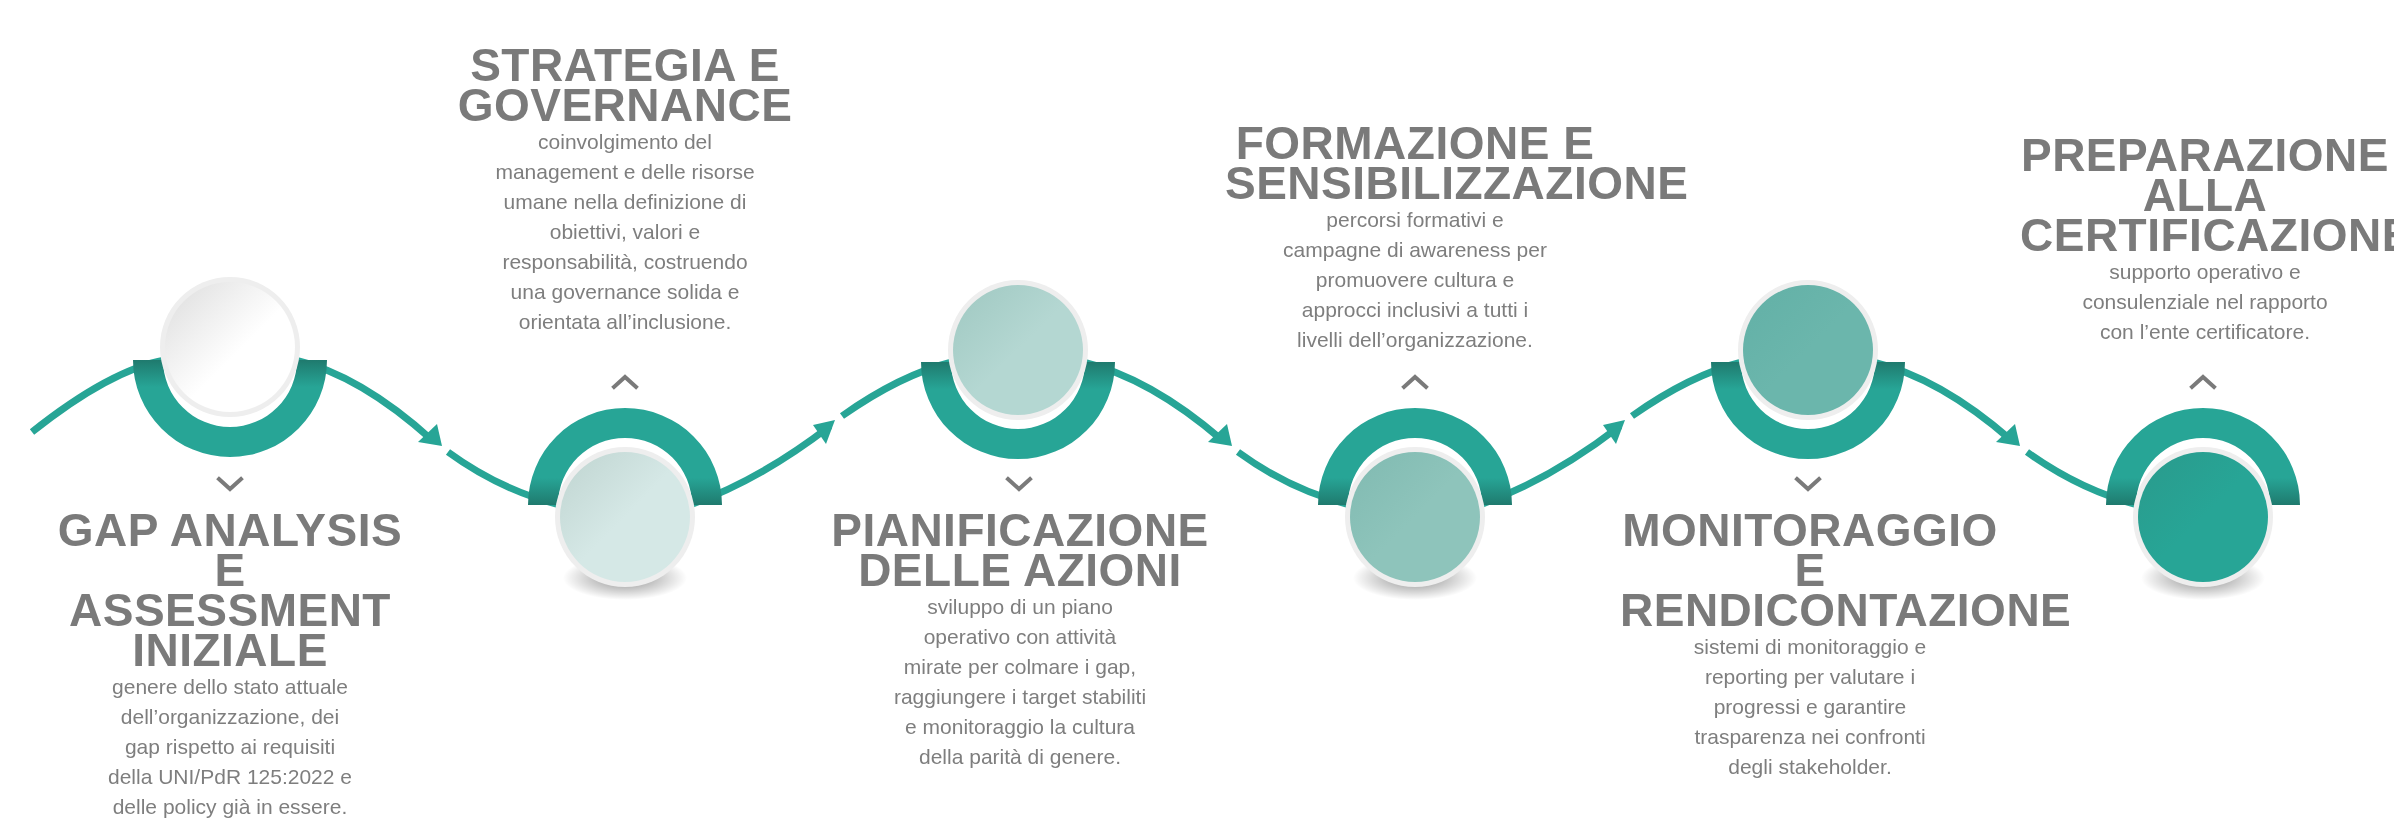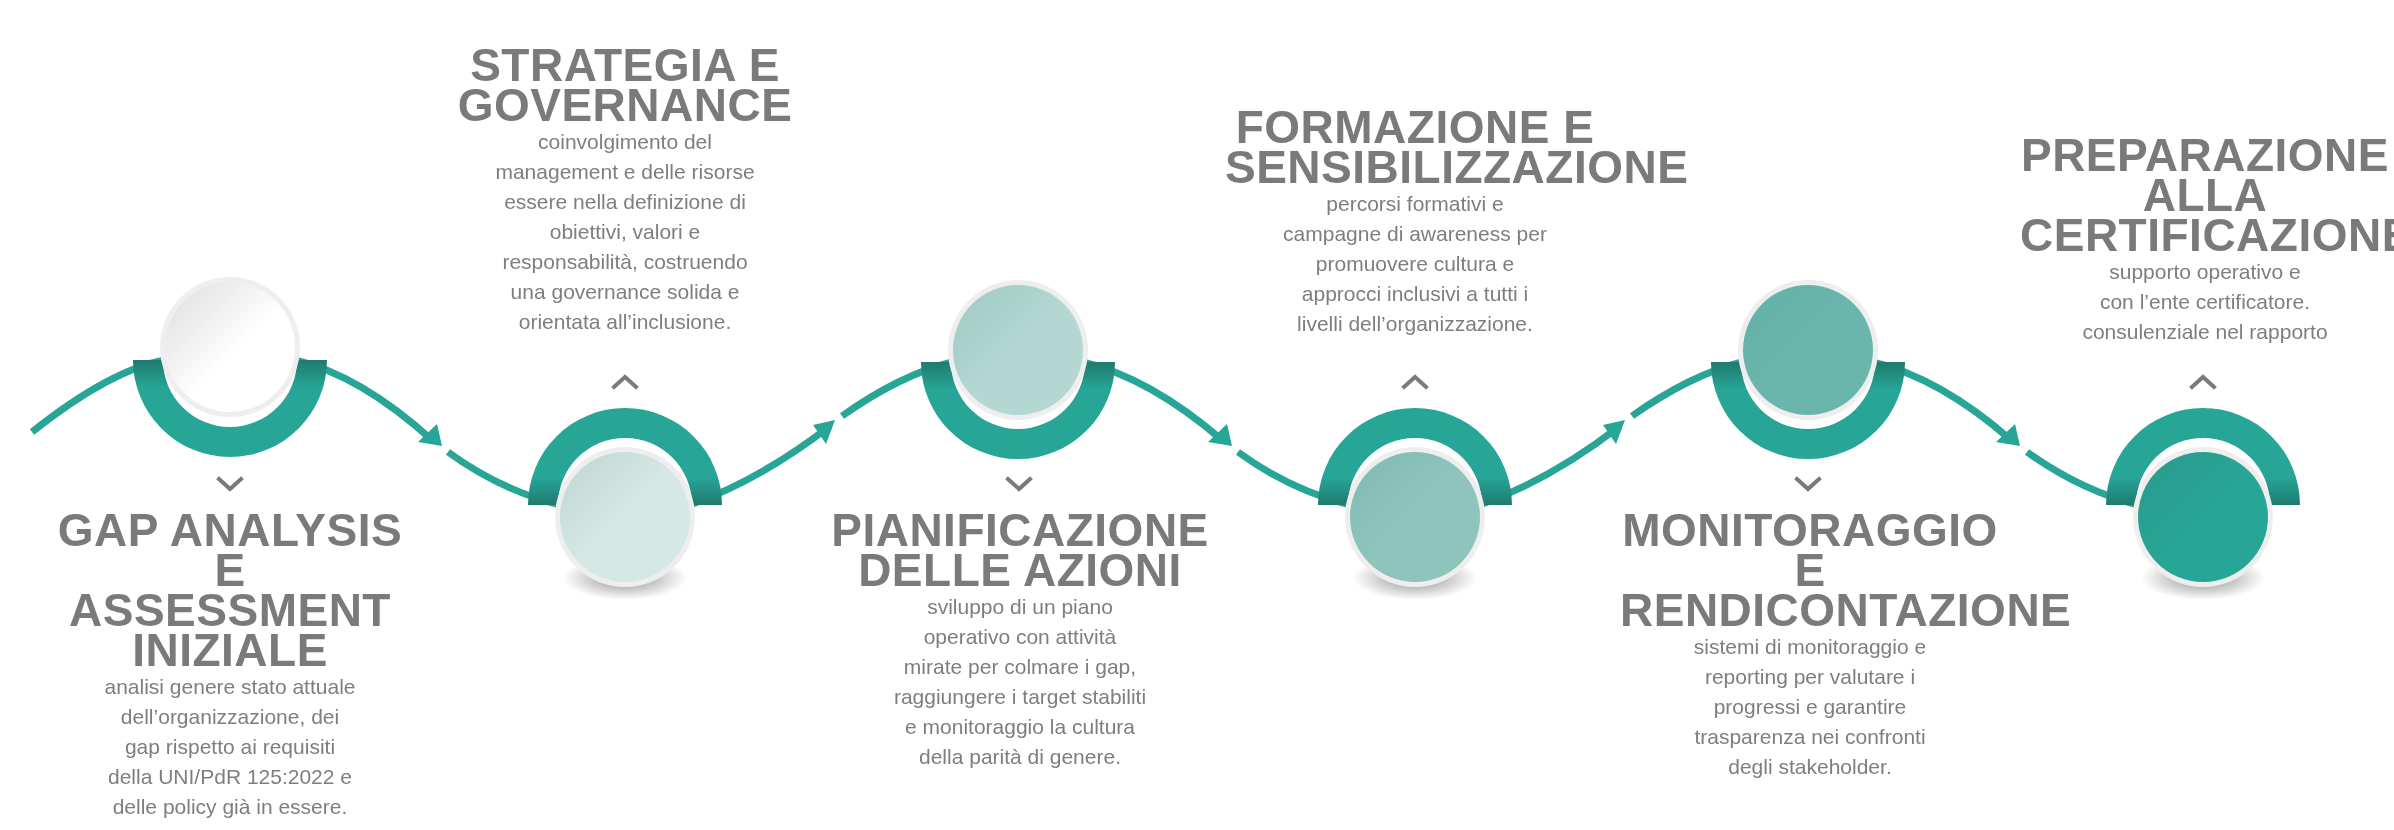--- a/index.html
+++ b/index.html
@@ -134,37 +134,37 @@
     </g>
   </svg>
 
   <div class="step-text" style="left:50px; top:510px; width:360px;">
     <div class="step-title">
       <div>GAP ANALYSIS</div>
       <div>E ASSESSMENT</div>
       <div>INIZIALE</div>
     </div>
     <div class="step-desc">
-      <div>analisi genere stato attuale</div>
+      <div>genere dello stato attuale</div>
       <div>dell’organizzazione, dei</div>
       <div>gap rispetto ai requisiti</div>
       <div>della UNI/PdR 125:2022 e</div>
       <div>delle policy già in essere.</div>
     </div>
   </div>
 
   <div class="step-text" style="left:440px; top:45px; width:370px;">
     <div class="step-title">
       <div>STRATEGIA E</div>
       <div>GOVERNANCE</div>
     </div>
     <div class="step-desc">
       <div>coinvolgimento del</div>
       <div>management e delle risorse</div>
-      <div>essere nella definizione di</div>
+      <div>umane nella definizione di</div>
       <div>obiettivi, valori e</div>
       <div>responsabilità, costruendo</div>
       <div>una governance solida e</div>
       <div>orientata all’inclusione.</div>
     </div>
   </div>
 
   <div class="step-text" style="left:830px; top:510px; width:380px;">
     <div class="step-title">
       <div>PIANIFICAZIONE</div>
@@ -173,21 +173,21 @@
     <div class="step-desc">
       <div>sviluppo di un piano</div>
       <div>operativo con attività</div>
       <div>mirate per colmare i gap,</div>
       <div>raggiungere i target stabiliti</div>
       <div>e monitoraggio la cultura</div>
       <div>della parità di genere.</div>
     </div>
   </div>
 
-  <div class="step-text" style="left:1225px; top:107px; width:380px;">
+  <div class="step-text" style="left:1225px; top:123px; width:380px;">
     <div class="step-title">
       <div>FORMAZIONE E</div>
       <div>SENSIBILIZZAZIONE</div>
     </div>
     <div class="step-desc">
       <div>percorsi formativi e</div>
       <div>campagne di awareness per</div>
       <div>promuovere cultura e</div>
       <div>approcci  inclusivi a tutti i</div>
       <div>livelli dell’organizzazione.</div>
@@ -209,18 +209,18 @@
   </div>
 
   <div class="step-text" style="left:2020px; top:135px; width:370px;">
     <div class="step-title">
       <div>PREPARAZIONE</div>
       <div>ALLA</div>
       <div>CERTIFICAZIONE</div>
     </div>
     <div class="step-desc">
       <div>supporto operativo e</div>
+      <div>consulenziale nel rapporto</div>
       <div>con l’ente certificatore.</div>
-      <div>consulenziale nel rapporto</div>
     </div>
   </div>
 
 </div>
 
 </body></html>

